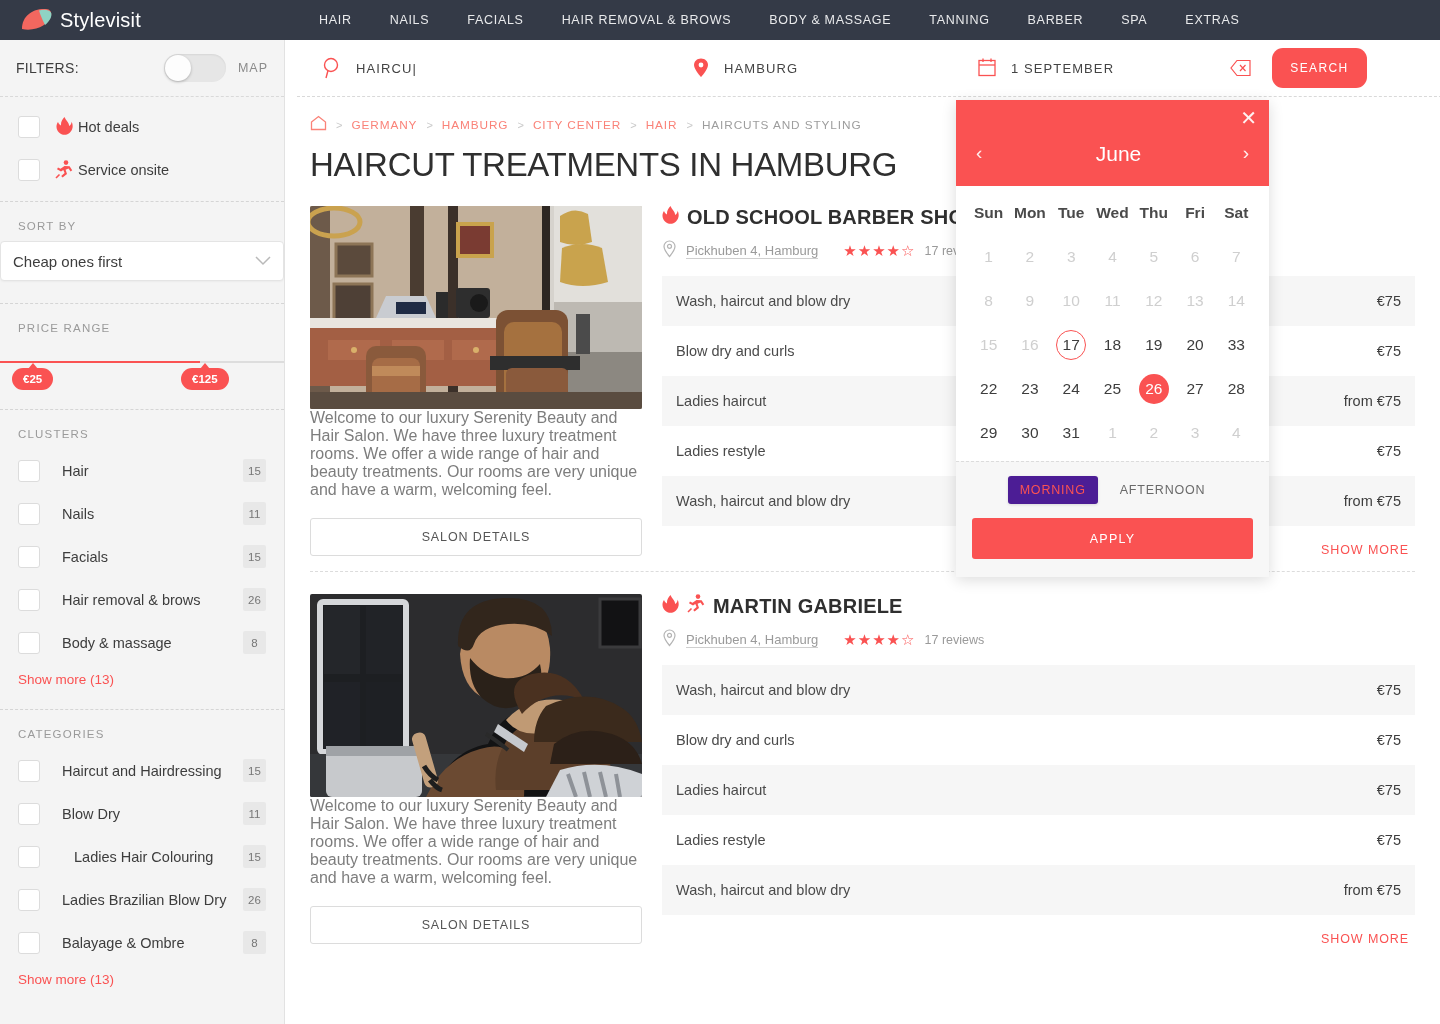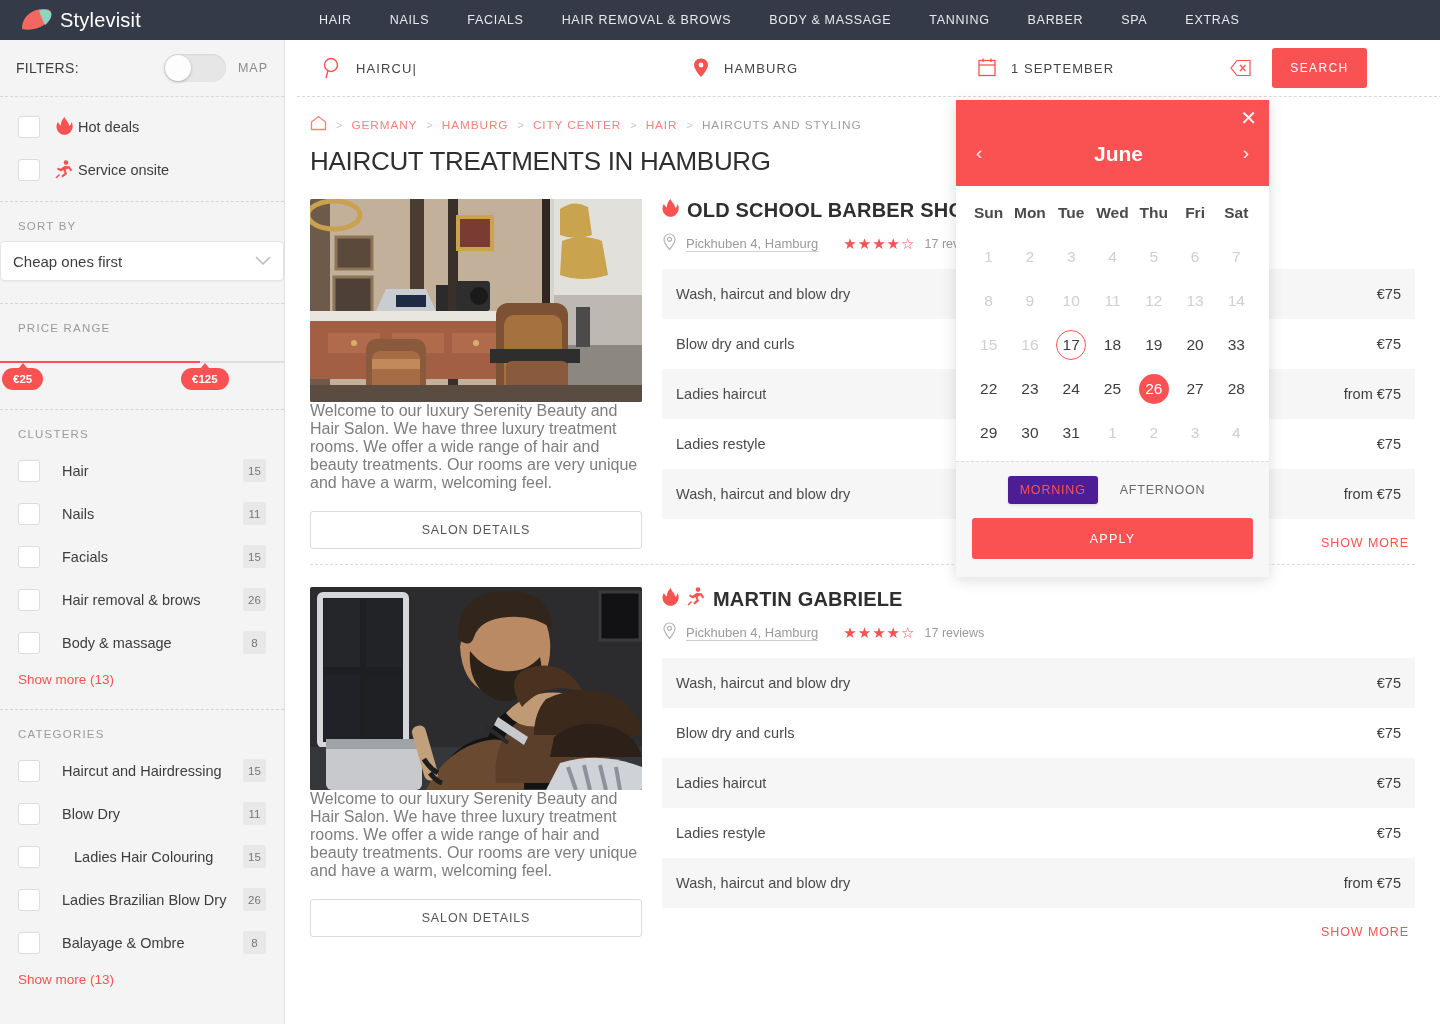--- a/index.html
+++ b/index.html
@@ -34,21 +34,21 @@
   }
   .sf { display: flex; align-items: center; height: 100%; }
   .sf-icon { margin-right: 14px; display: flex; align-items: center; }
   .sf-text { font-size: 13px; color: #444; letter-spacing: 1.1px; }
   .sf-q { padding-left: 25px; width: 395px; }
   .sf-loc { width: 285px; }
   .sf-date { width: 235px; }
   .clear-btn { margin-left: 18px; cursor: pointer; display:flex; align-items:center;}
   .search-btn {
     margin-left: 20px; background: #fa5252; color: #fff;
-    width: 95px; height: 40px; border-radius: 3px; border: none;
+    width: 95px; height: 40px; border-radius: 11px; border: none;
     font-size: 12px; letter-spacing: 1.4px; cursor: pointer;
     font-family: "Liberation Sans", sans-serif;
   }
 
   
   .sidebar {
     position: absolute; left: 0; top: 40px;
     width: 285px; height: 984px;
     background: #f4f4f4; border-right: 1px solid #e2e2e2;
     overflow: hidden;
@@ -118,21 +118,21 @@
     color: #fa5252; font-size: 13.5px; padding: 8px 18px 0 18px; cursor: pointer;
   }
 
   
   .main { position: absolute; left: 285px; top: 97px; width: 1155px; height: 927px; background: #fff; }
   .breadcrumb { display: flex; align-items: center; padding: 18px 25px 0 25px; gap: 9px; }
   .bc-link { color: #fa8278; font-size: 11.8px; letter-spacing: .9px; cursor: pointer; }
   .bc-cur { color: #9d9d9d; font-size: 11.8px; letter-spacing: .9px; }
   .bc-sep { color: #c9c9c9; font-size: 11px; }
   .page-title {
-    font-size: 26px; color: #2f2f2f; padding: 11px 25px 0 25px;
+    font-size: 33px; color: #2f2f2f; padding: 11px 25px 0 25px;
     letter-spacing: -.3px; font-weight: normal;
   }
 
   .listing { display: flex; padding: 22px 25px 0 25px; }
   .listing-left { width: 332px; flex: none; }
   .salon-photo { width: 332px; height: 203px; border-radius: 2px; overflow: hidden; position: relative; }
   .salon-desc { font-size: 16px; line-height: 18px; color: #7d7d7d; }
   .details-btn {
     margin-top: 19px; width: 332px; height: 38px; background: #fff;
     border: 1px solid #dcdcdc; border-radius: 3px; color: #555;
@@ -166,21 +166,21 @@
     background: #fff; box-shadow: 0 3px 14px rgba(0,0,0,.14);
     z-index: 50;
   }
   .cal-head { background: #fa5252; height: 86px; position: relative; }
   .cal-close {
     position: absolute; right: 12px; top: 8px; color: #fff; font-size: 20px;
     cursor: pointer; line-height: 1; opacity: .92;
   }
   .cal-month {
     position: absolute; left: 12px; right: 0; top: 42px; text-align: center;
-    color: #fff; font-size: 21px; font-weight: bold;
+    color: #fff; font-size: 21px;
   }
   .cal-prev, .cal-next {
     position: absolute; top: 42px; color: #fff; font-size: 19px; cursor: pointer; opacity: .9;
   }
   .cal-prev { left: 20px; } .cal-next { right: 20px; }
   .cal-body { padding: 10px 12px 6px 12px; }
   .cal-grid { display: grid; grid-template-columns: repeat(7, 1fr); }
   .cal-dow {
     text-align: center; font-size: 15.5px; color: #4a4a4a; padding: 8px 0 13px 0; font-weight: bold;
   }
@@ -317,21 +317,21 @@
       </span>
     </div>
   </div>
 
   <div class="sec-div" style="margin-top:22px;"></div>
   <div class="sec-title">PRICE RANGE</div>
   <div class="slider-area">
     <div class="slider-track">
         <div class="unsel"></div>
       </div>
-    <div class="pill" style="left:2px;">€25</div>
+    <div class="pill" style="left:12px;">€25</div>
     <div class="pill" style="left:181px;">€125</div>
   </div>
 
   <div class="sec-div" style="margin-top:2px;"></div>
   <div class="sec-title">CLUSTERS</div>
   <div>
     <div class="chk-row">
       <span class="chk"></span>
       <span class="chk-label" style="margin-left:22px;">Hair</span>
       <span class="chk-count">15</span>

